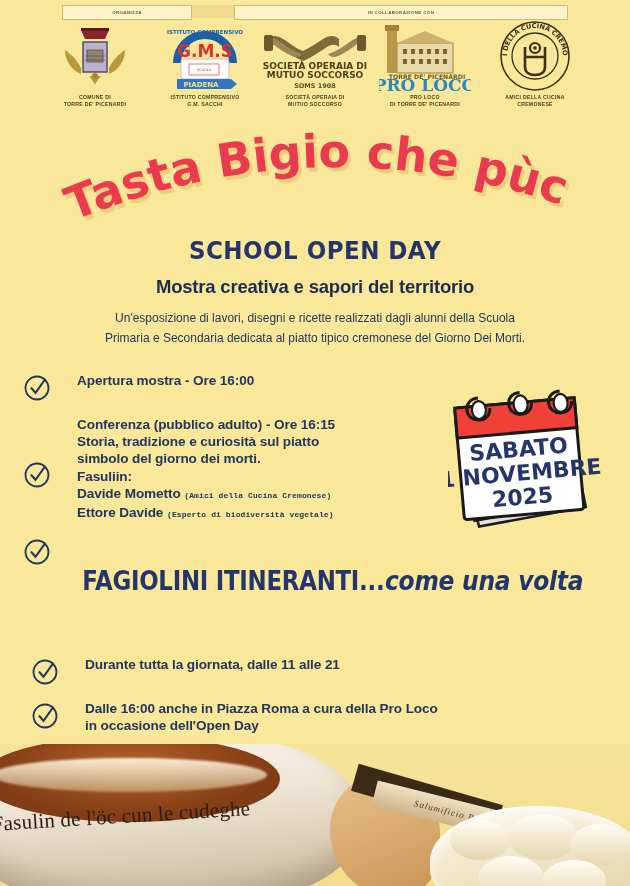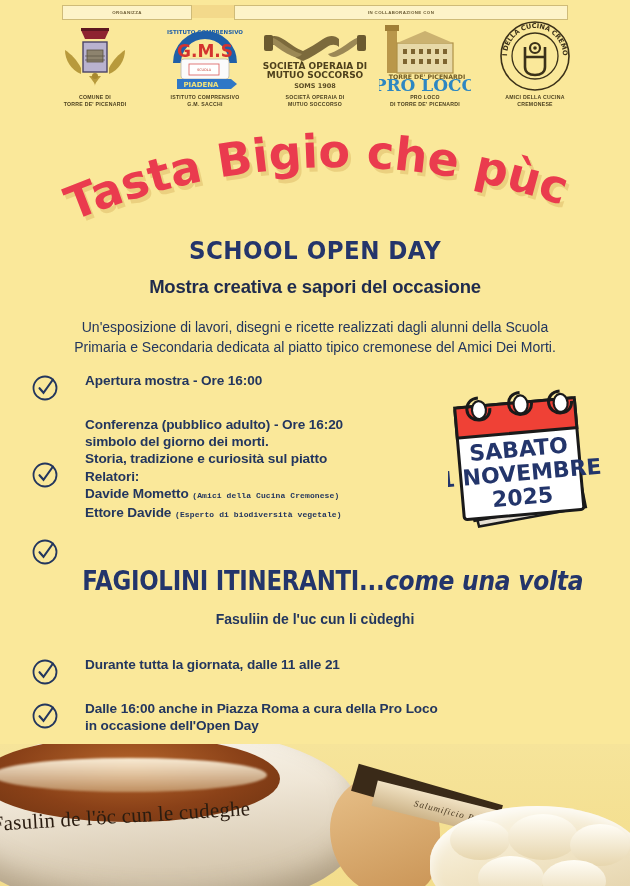--- a/index.html
+++ b/index.html
@@ -34,25 +34,25 @@
   .title-txt{font-family:"DejaVu Sans", sans-serif;font-weight:bold;font-size:46px;
              fill:#ea3b4e;letter-spacing:0px;}
   .title-shadow{fill:#d9b45f;opacity:.45;}
 
   
   .school-day{position:absolute;left:0;top:236px;width:630px;text-align:center;
       font-family:"DejaVu Sans", sans-serif;font-weight:bold;font-size:25px;color:#24356b;
       letter-spacing:.5px;transform:scaleX(.92);}
   .mostra{position:absolute;left:0;top:276px;width:630px;text-align:center;
       font-weight:bold;font-size:18.5px;color:#1f2b4d;letter-spacing:-.2px;}
-  .intro{position:absolute;left:28px;top:317px;width:574px;text-align:center;
-      font-size:14px;line-height:20px;color:#23365e;}
-
-  
-  .list{position:absolute;left:30px;top:372px;width:430px;}
+  .intro{position:absolute;left:28px;top:308px;width:574px;text-align:center;
+      font-size:12px;line-height:20px;color:#23365e;}
+
+  
+  .list{position:absolute;left:22px;top:372px;width:430px;}
   .row{display:flex;align-items:flex-start;margin-bottom:13px;}
   .chk{flex:0 0 30px;height:30px;margin-top:1px;}
   .row-txt{margin-left:25px;color:#23365e;}
   .ln{font-weight:bold;font-size:13.6px;line-height:17.2px;letter-spacing:-.1px;}
   .ln-small{font-size:8px;font-weight:bold;letter-spacing:.1px;font-family:Liberation Mono, monospace;}
   .row2 .chk{margin-top:44px;}
 
   
   .cal{position:absolute;left:448px;top:388px;width:160px;height:155px;}
 
@@ -227,24 +227,24 @@
       <text class="title-txt title-shadow" transform="translate(3,4)">
         <textPath href="#arcTitle" startOffset="50%" text-anchor="middle" id="t-shadow">Tasta Bigio che pùc</textPath>
       </text>
       <text class="title-txt">
         <textPath href="#arcTitle" startOffset="50%" text-anchor="middle" id="t-main">Tasta Bigio che pùc</textPath>
       </text>
     </svg>
   </div>
 
   <div class="school-day">SCHOOL OPEN DAY</div>
-  <div class="mostra">Mostra creativa e sapori del occasione</div>
+  <div class="mostra">Mostra creativa e sapori del territorio</div>
   <div class="intro">
     <span>Un'esposizione di lavori, disegni e ricette realizzati dagli alunni della Scuola</span><br>
-    <span>Primaria e Secondaria dedicata al piatto tipico cremonese del Amici Dei Morti.</span>
+    <span>Primaria e Secondaria dedicata al piatto tipico cremonese del Giorno Dei Morti.</span>
   </div>
 
   <div class="list">
 
     <div class="row">
       <div class="chk">
         <svg width="30" height="30" viewBox="0 0 30 30">
           <circle cx="15" cy="15" r="11.5" fill="none" stroke="#23365e" stroke-width="1.8"></circle>
           <path d="M9.5 15.2l4 4.6L23 6.5" fill="none" stroke="#23365e" stroke-width="2.1" stroke-linecap="round"></path>
         </svg>
@@ -255,24 +255,24 @@
     </div>
 
     <div class="row row2">
       <div class="chk">
         <svg width="30" height="30" viewBox="0 0 30 30">
           <circle cx="15" cy="15" r="11.5" fill="none" stroke="#23365e" stroke-width="1.8"></circle>
           <path d="M9.5 15.2l4 4.6L23 6.5" fill="none" stroke="#23365e" stroke-width="2.1" stroke-linecap="round"></path>
         </svg>
       </div>
       <div class="row-txt">
-        <div class="ln">Conferenza (pubblico adulto) - Ore 16:20</div>
+        <div class="ln">Conferenza (pubblico adulto) - Ore 16:15</div>
+        <div class="ln">Storia, tradizione e curiosità sul piatto</div>
         <div class="ln">simbolo del giorno dei morti.</div>
-        <div class="ln">Storia, tradizione e curiosità sul piatto</div>
-        <div class="ln">Relatori:</div>
+        <div class="ln">Fasuliin:</div>
         <div class="ln">
           <span>Davide Mometto</span>
           <span class="ln-small">(Amici della Cucina Cremonese)</span>
         </div>
         <div class="ln">
           <span>Ettore Davide</span>
           <span class="ln-small">(Esperto di biodiversità vegetale)</span>
         </div>
       </div>
     </div>
@@ -308,21 +308,20 @@
         <text x="72" y="68" font-size="22" fill="#23356b" text-anchor="middle" font-family="DejaVu Sans" font-weight="bold" id="cal-day">SABATO</text>
         <text x="72" y="92" font-size="22" fill="#23356b" text-anchor="middle" font-family="DejaVu Sans" font-weight="bold" id="cal-date">1 NOVEMBRE</text>
         <text x="72" y="116" font-size="22" fill="#23356b" text-anchor="middle" font-family="DejaVu Sans" font-weight="bold" id="cal-year">2025</text>
       </g>
     </svg>
   </div>
 
   <div class="fag">
     <span class="fag-a">FAGIOLINI ITINERANTI...</span><span class="fag-b"> come una volta</span>
   </div>
-  <div class="fag-sub">Fasuliin de l'uc cun li cùdeghi</div>
 
   <div class="list2">
 
     <div class="row">
       <div class="chk">
         <svg width="30" height="30" viewBox="0 0 30 30">
           <circle cx="15" cy="15" r="11.5" fill="none" stroke="#23365e" stroke-width="1.8"></circle>
           <path d="M9.5 15.2l4 4.6L23 6.5" fill="none" stroke="#23365e" stroke-width="2.1" stroke-linecap="round"></path>
         </svg>
       </div>

